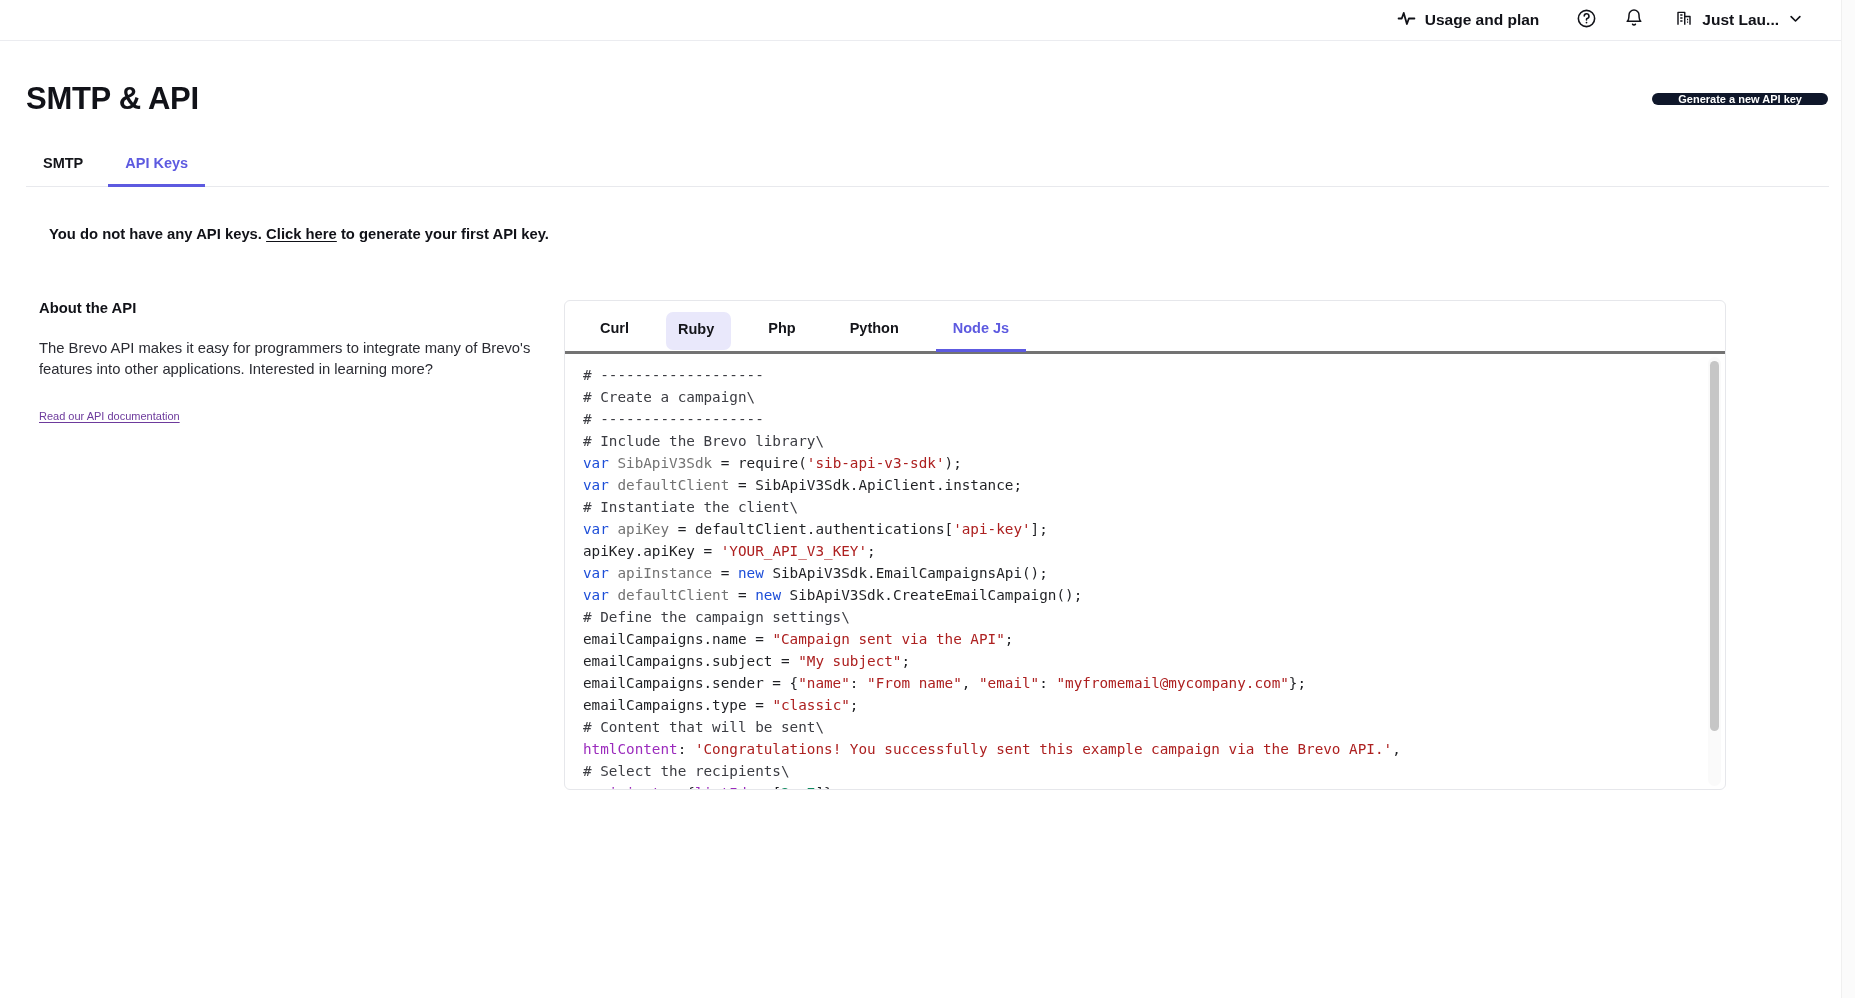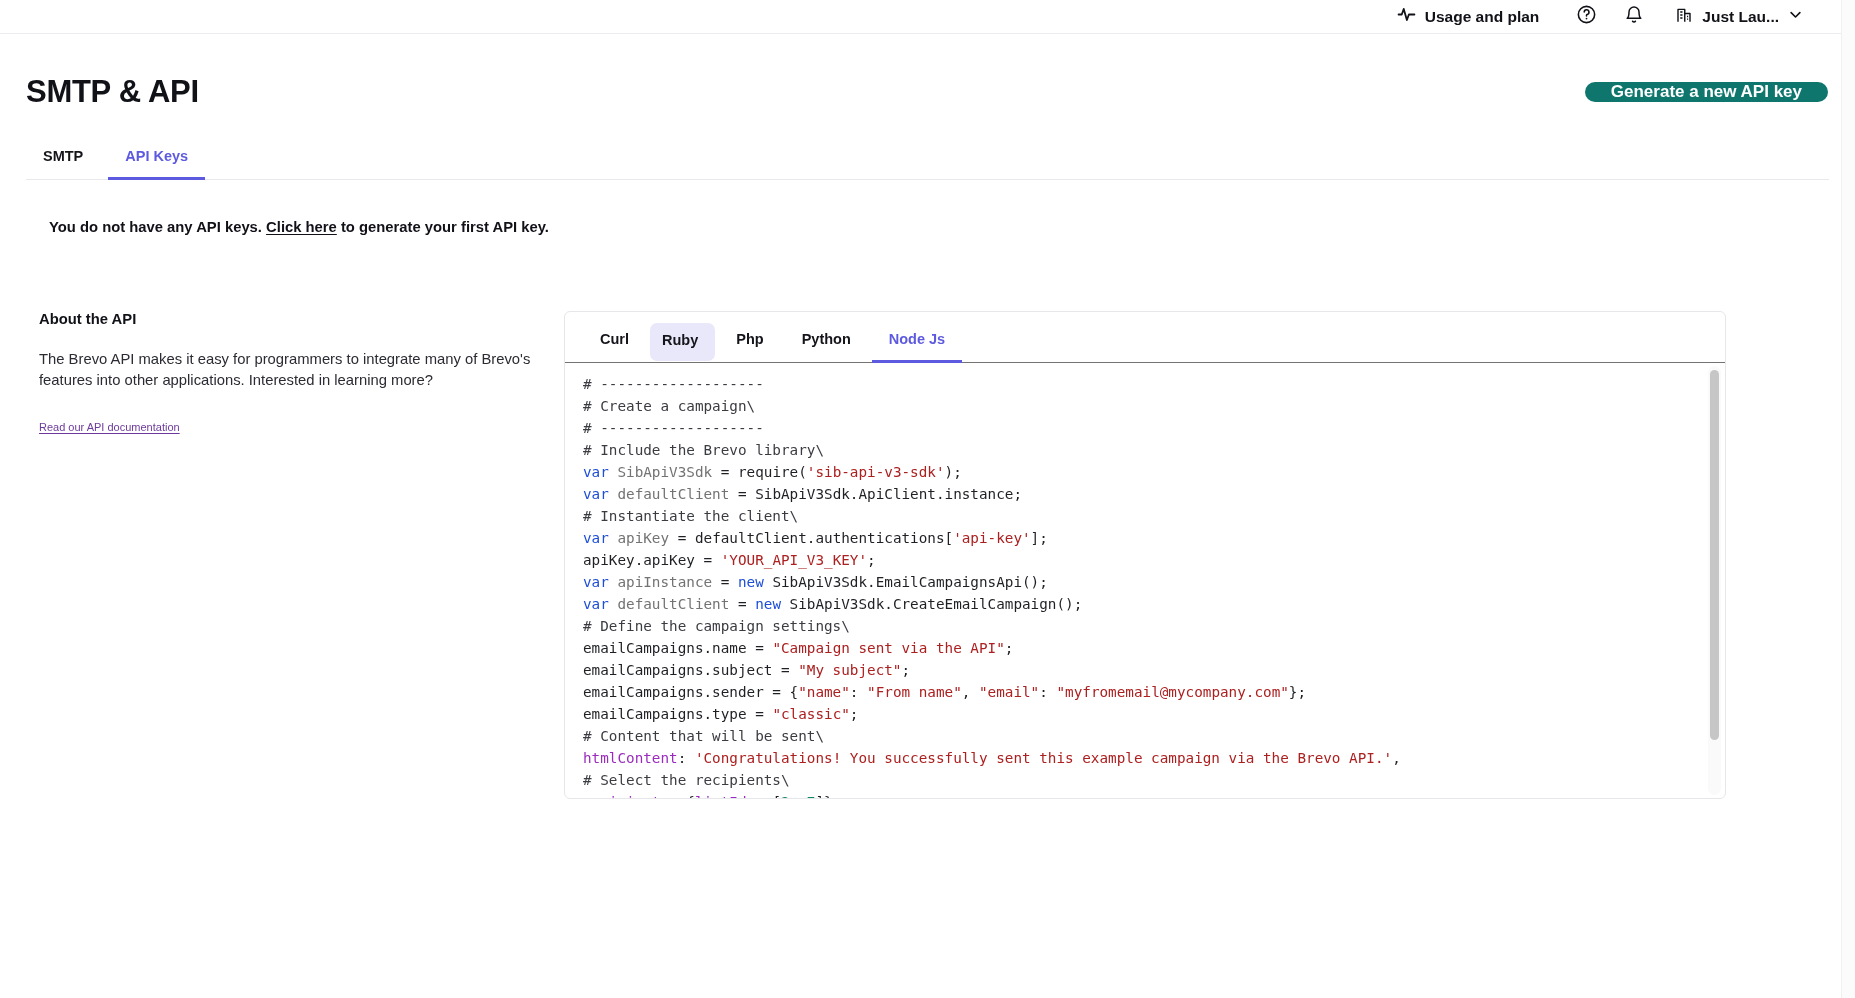--- a/index.html
+++ b/index.html
@@ -8,21 +8,21 @@
     width: 1855px;
     height: 998px;
     overflow: hidden;
     background: #ffffff;
     font-family: "Liberation Sans", sans-serif;
     color: #111218;
   }
 
   
   .topbar {
-    height: 34px;
+    height: 41px;
     display: flex;
     align-items: center;
     justify-content: flex-end;
     padding-right: 52px;
     background: #ffffff;
     border-bottom: 1px solid #ebecf0;
   }
   .usage-plan {
     display: flex;
     align-items: center;
@@ -66,26 +66,26 @@
     justify-content: space-between;
     padding-top: 40px;
   }
   .page-title {
     font-size: 31px;
     font-weight: 700;
     letter-spacing: -0.3px;
     color: #111218;
   }
   .primary-btn {
-    background: #0f766e;
+    background: #0f172a;
     color: #ffffff;
     border: none;
     border-radius: 24px;
     padding: 0 26px;
-    font-size: 17px;
+    font-size: 11px;
     font-weight: 700;
     font-family: "Liberation Sans", sans-serif;
     cursor: pointer;
     margin-right: 1px;
   }
 
   
   .tabs {
     display: flex;
     gap: 8px;
@@ -117,21 +117,21 @@
   .notice .lnk {
     text-decoration: underline;
     text-underline-offset: 2px;
     cursor: pointer;
     color: #111218;
   }
 
   
   .body-cols {
     display: flex;
-    margin-top: 76px;
+    margin-top: 58px;
     align-items: flex-start;
   }
   .left-col {
     width: 513px;
     padding-left: 13px;
     flex: none;
   }
   .about-title {
     font-size: 14.8px;
     font-weight: 700;
@@ -159,23 +159,23 @@
     width: 1162px;
     margin-left: 25px;
     border: 1px solid #e6e7eb;
     border-radius: 6px;
     background: #ffffff;
     overflow: hidden;
   }
   .lang-tabs {
     display: flex;
     align-items: center;
-    gap: 4px;
+    gap: 20px;
     padding: 10px 18px 0 18px;
-    border-bottom: 1px solid #737373;
+    border-bottom: 3px solid #737373;
     text-align: center;
   }
   .lang-tab {
     padding: 9px 17px 13px 17px;
     font-size: 14.5px;
     font-weight: 700;
     color: #14151a;
     cursor: pointer;
     border-bottom: 3px solid transparent;
     border-radius: 7px 7px 0 0;

